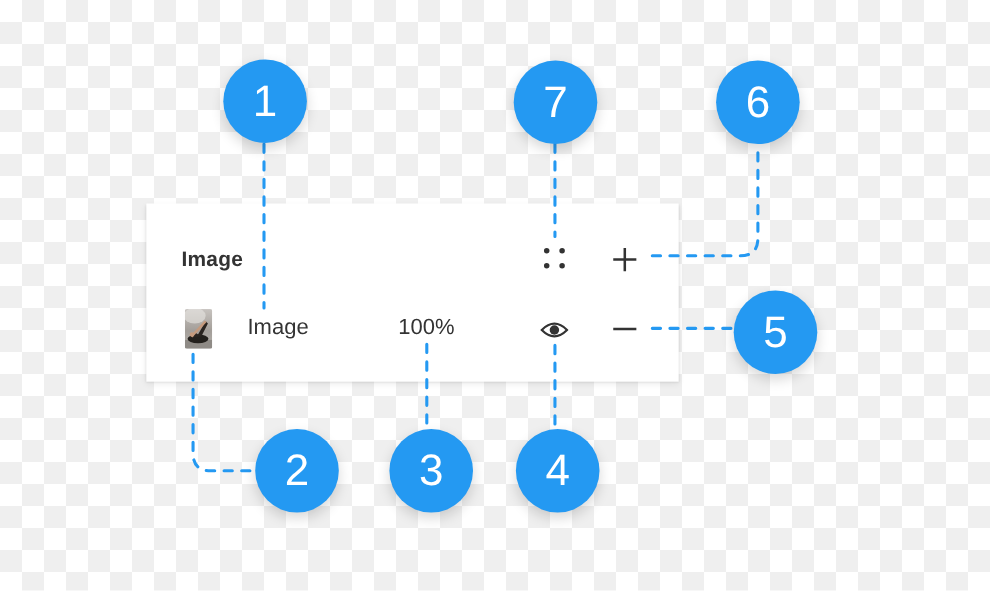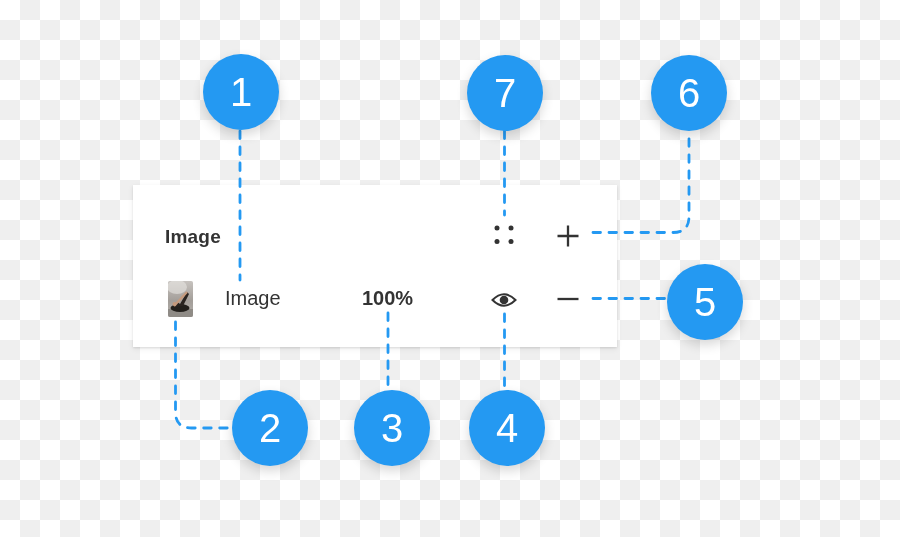--- a/index.html
+++ b/index.html
@@ -29,21 +29,21 @@
     position:absolute;left:35px;top:96px;width:25px;height:36px;
     border-radius:2px;overflow:hidden;box-shadow:0 0 0 1px rgba(0,0,0,0.08) inset;
   }
   .thumb svg{display:block;width:25px;height:36px;}
   .type-label{
     position:absolute;left:92px;top:103px;
     font-size:20px;font-weight:400;color:#333333;line-height:1;
   }
   .opacity-value{
     position:absolute;left:229px;top:103px;
-    font-size:20px;font-weight:700;color:#333333;line-height:1;
+    font-size:20px;font-weight:400;color:#333333;line-height:1;
   }
   .eye-icon{position:absolute;left:358px;top:106px;width:26px;height:18px;cursor:pointer;}
   .minus-icon{position:absolute;left:423px;top:102px;width:24px;height:24px;cursor:pointer;}
   
   .connectors{position:absolute;left:0;top:0;width:900px;height:537px;pointer-events:none;}
   
   .badge{
     position:absolute;width:76px;height:76px;border-radius:50%;
     color:#ffffff;font-size:40px;font-weight:400;
     display:flex;align-items:center;justify-content:center;

